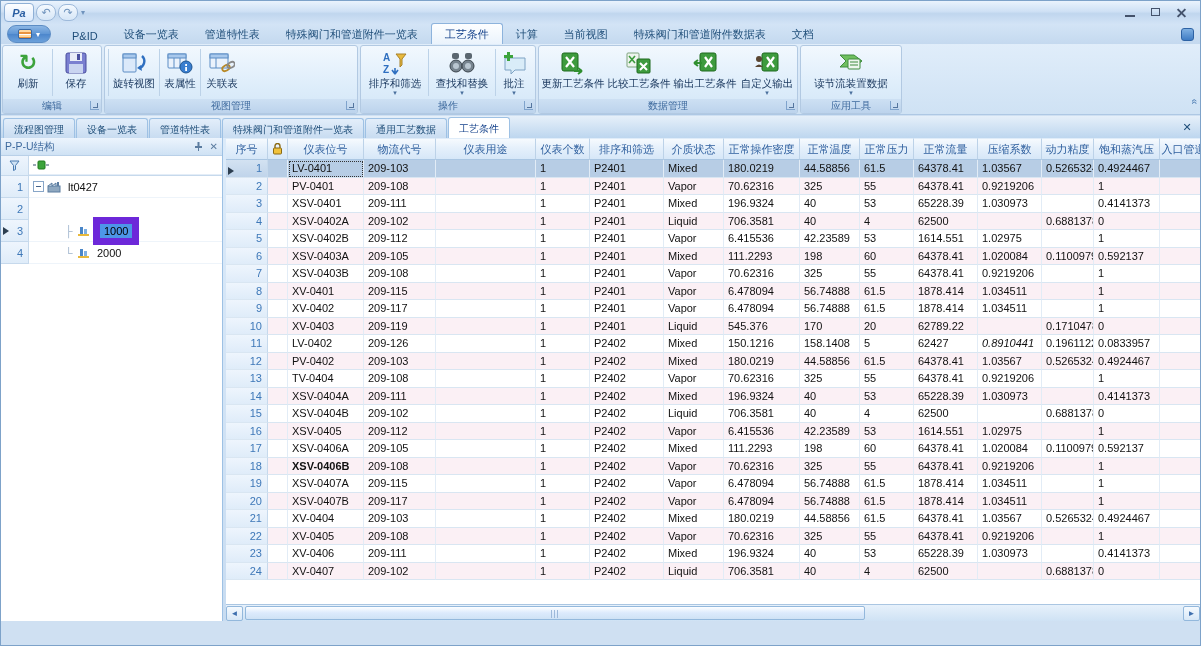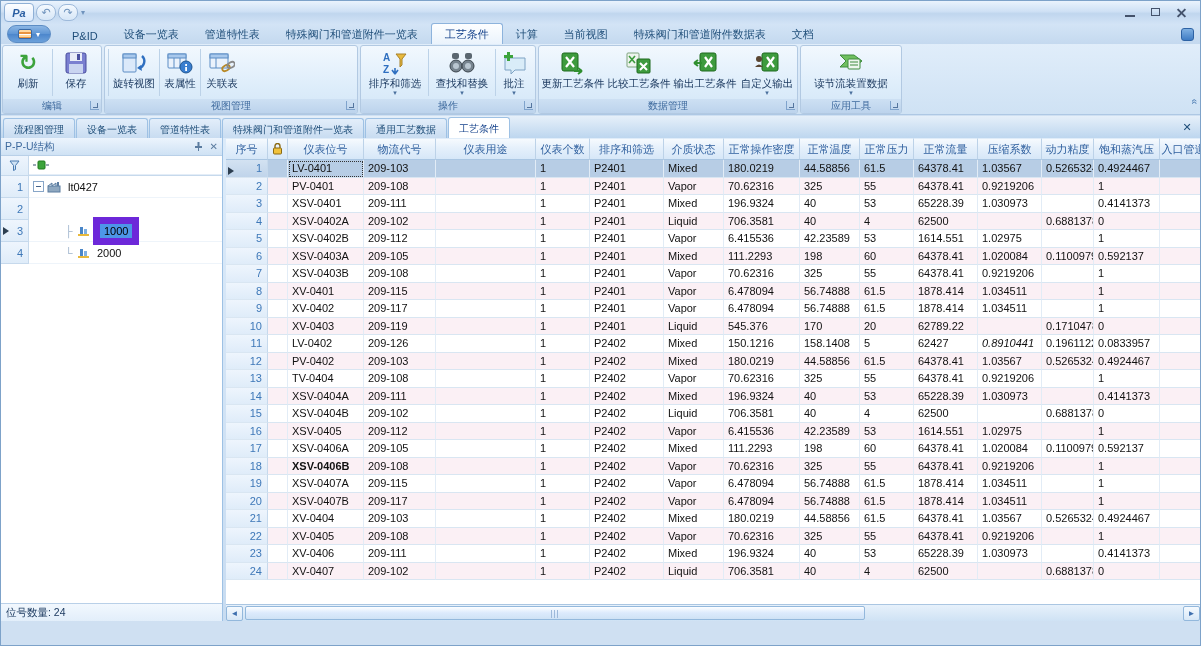--- a/index.html
+++ b/index.html
@@ -488,21 +488,20 @@
                   <rect x="1" y="9" width="11" height="2" fill="#e8b93c"></rect>
                   <rect x="3" y="2" width="3" height="7" fill="#4a86c8"></rect>
                   <rect x="7" y="4" width="3" height="5" fill="#7fb0e2"></rect>
                 </svg>
               </div>
               <div class="tlabel">2000</div>
             </div>
           </div>
         </div>
       <div id="panel-fill"></div>
-      <div id="panel-footer">位号数量: 24</div>
     </div>
 
     <div id="splitter"></div>
 
     <div id="table-wrap">
       <div id="grid">
         <div id="grid-header">
             <div class="hcell" style="width: 42px;">序号</div>
             <div class="hcell" style="width: 20px;">
               <svg width="11" height="12" viewBox="0 0 11 12">

